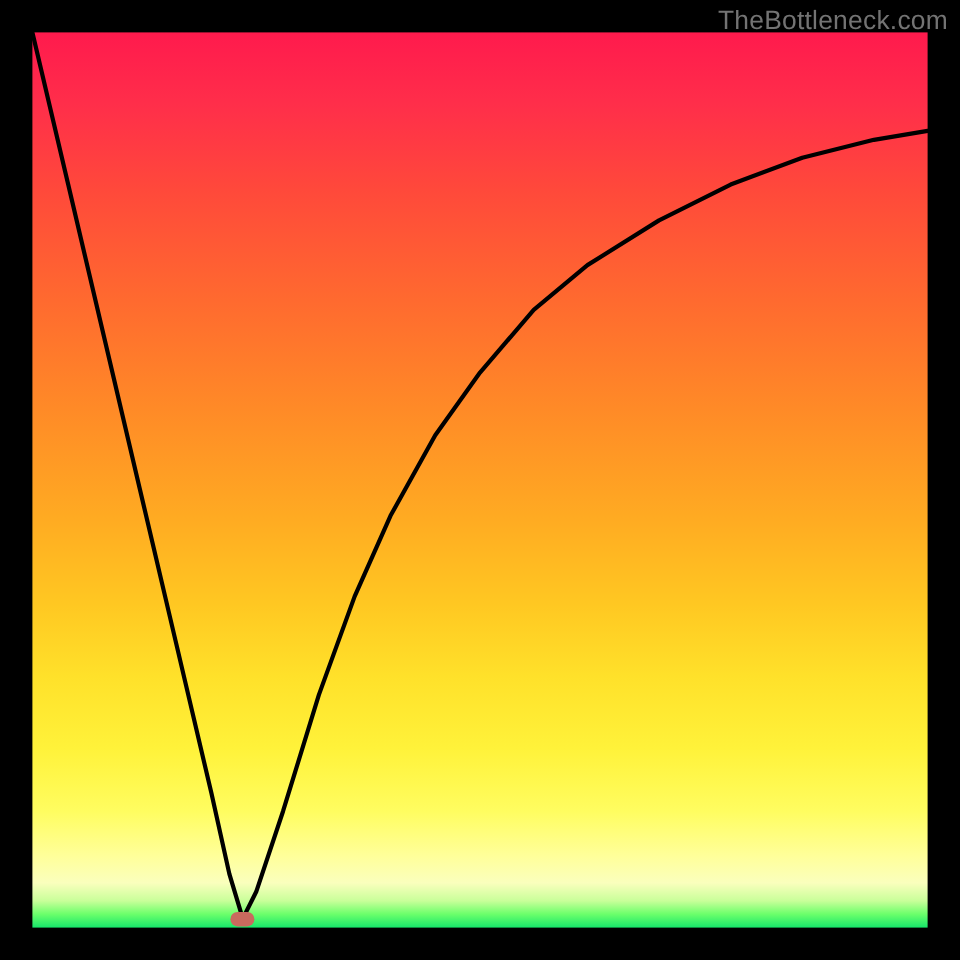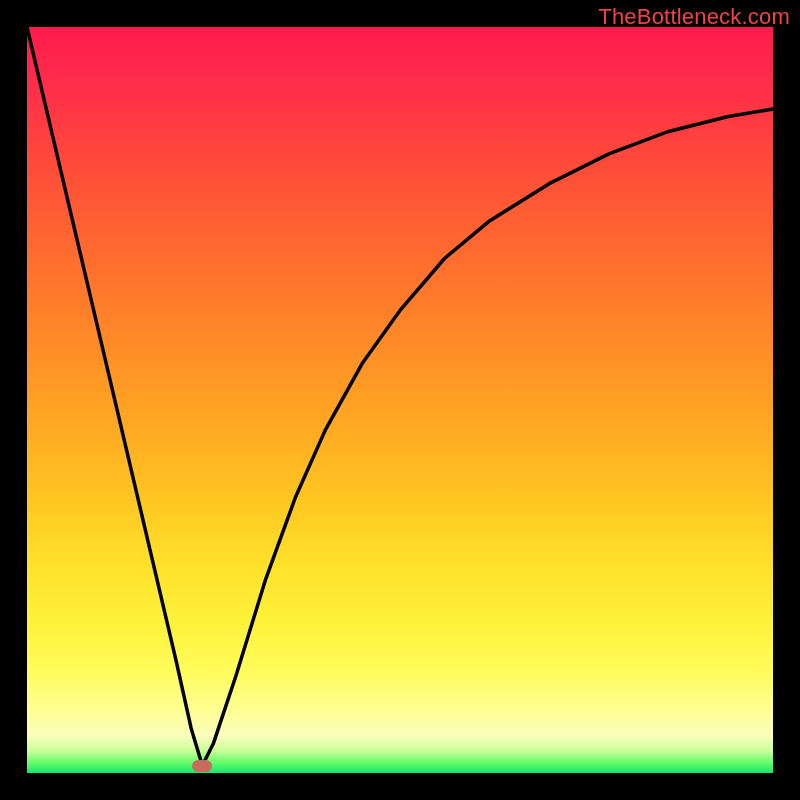--- a/index.html
+++ b/index.html
@@ -40,21 +40,21 @@
       #faffbd 95%,
       #c9ff9a 97%,
       #6bff6b 98.5%,
       #17e66b 100%
     );
   }
   .watermark {
     position: absolute;
     top: 4px;
     right: 10px;
-    color: #ef4444;
+    color: #737373;
     font-size: 22px;
     font-weight: 500;
     letter-spacing: 0.2px;
     user-select: none;
   }
   svg.curve {
     position: absolute;
     left: 0;
     top: 0;
     width: 746px;

